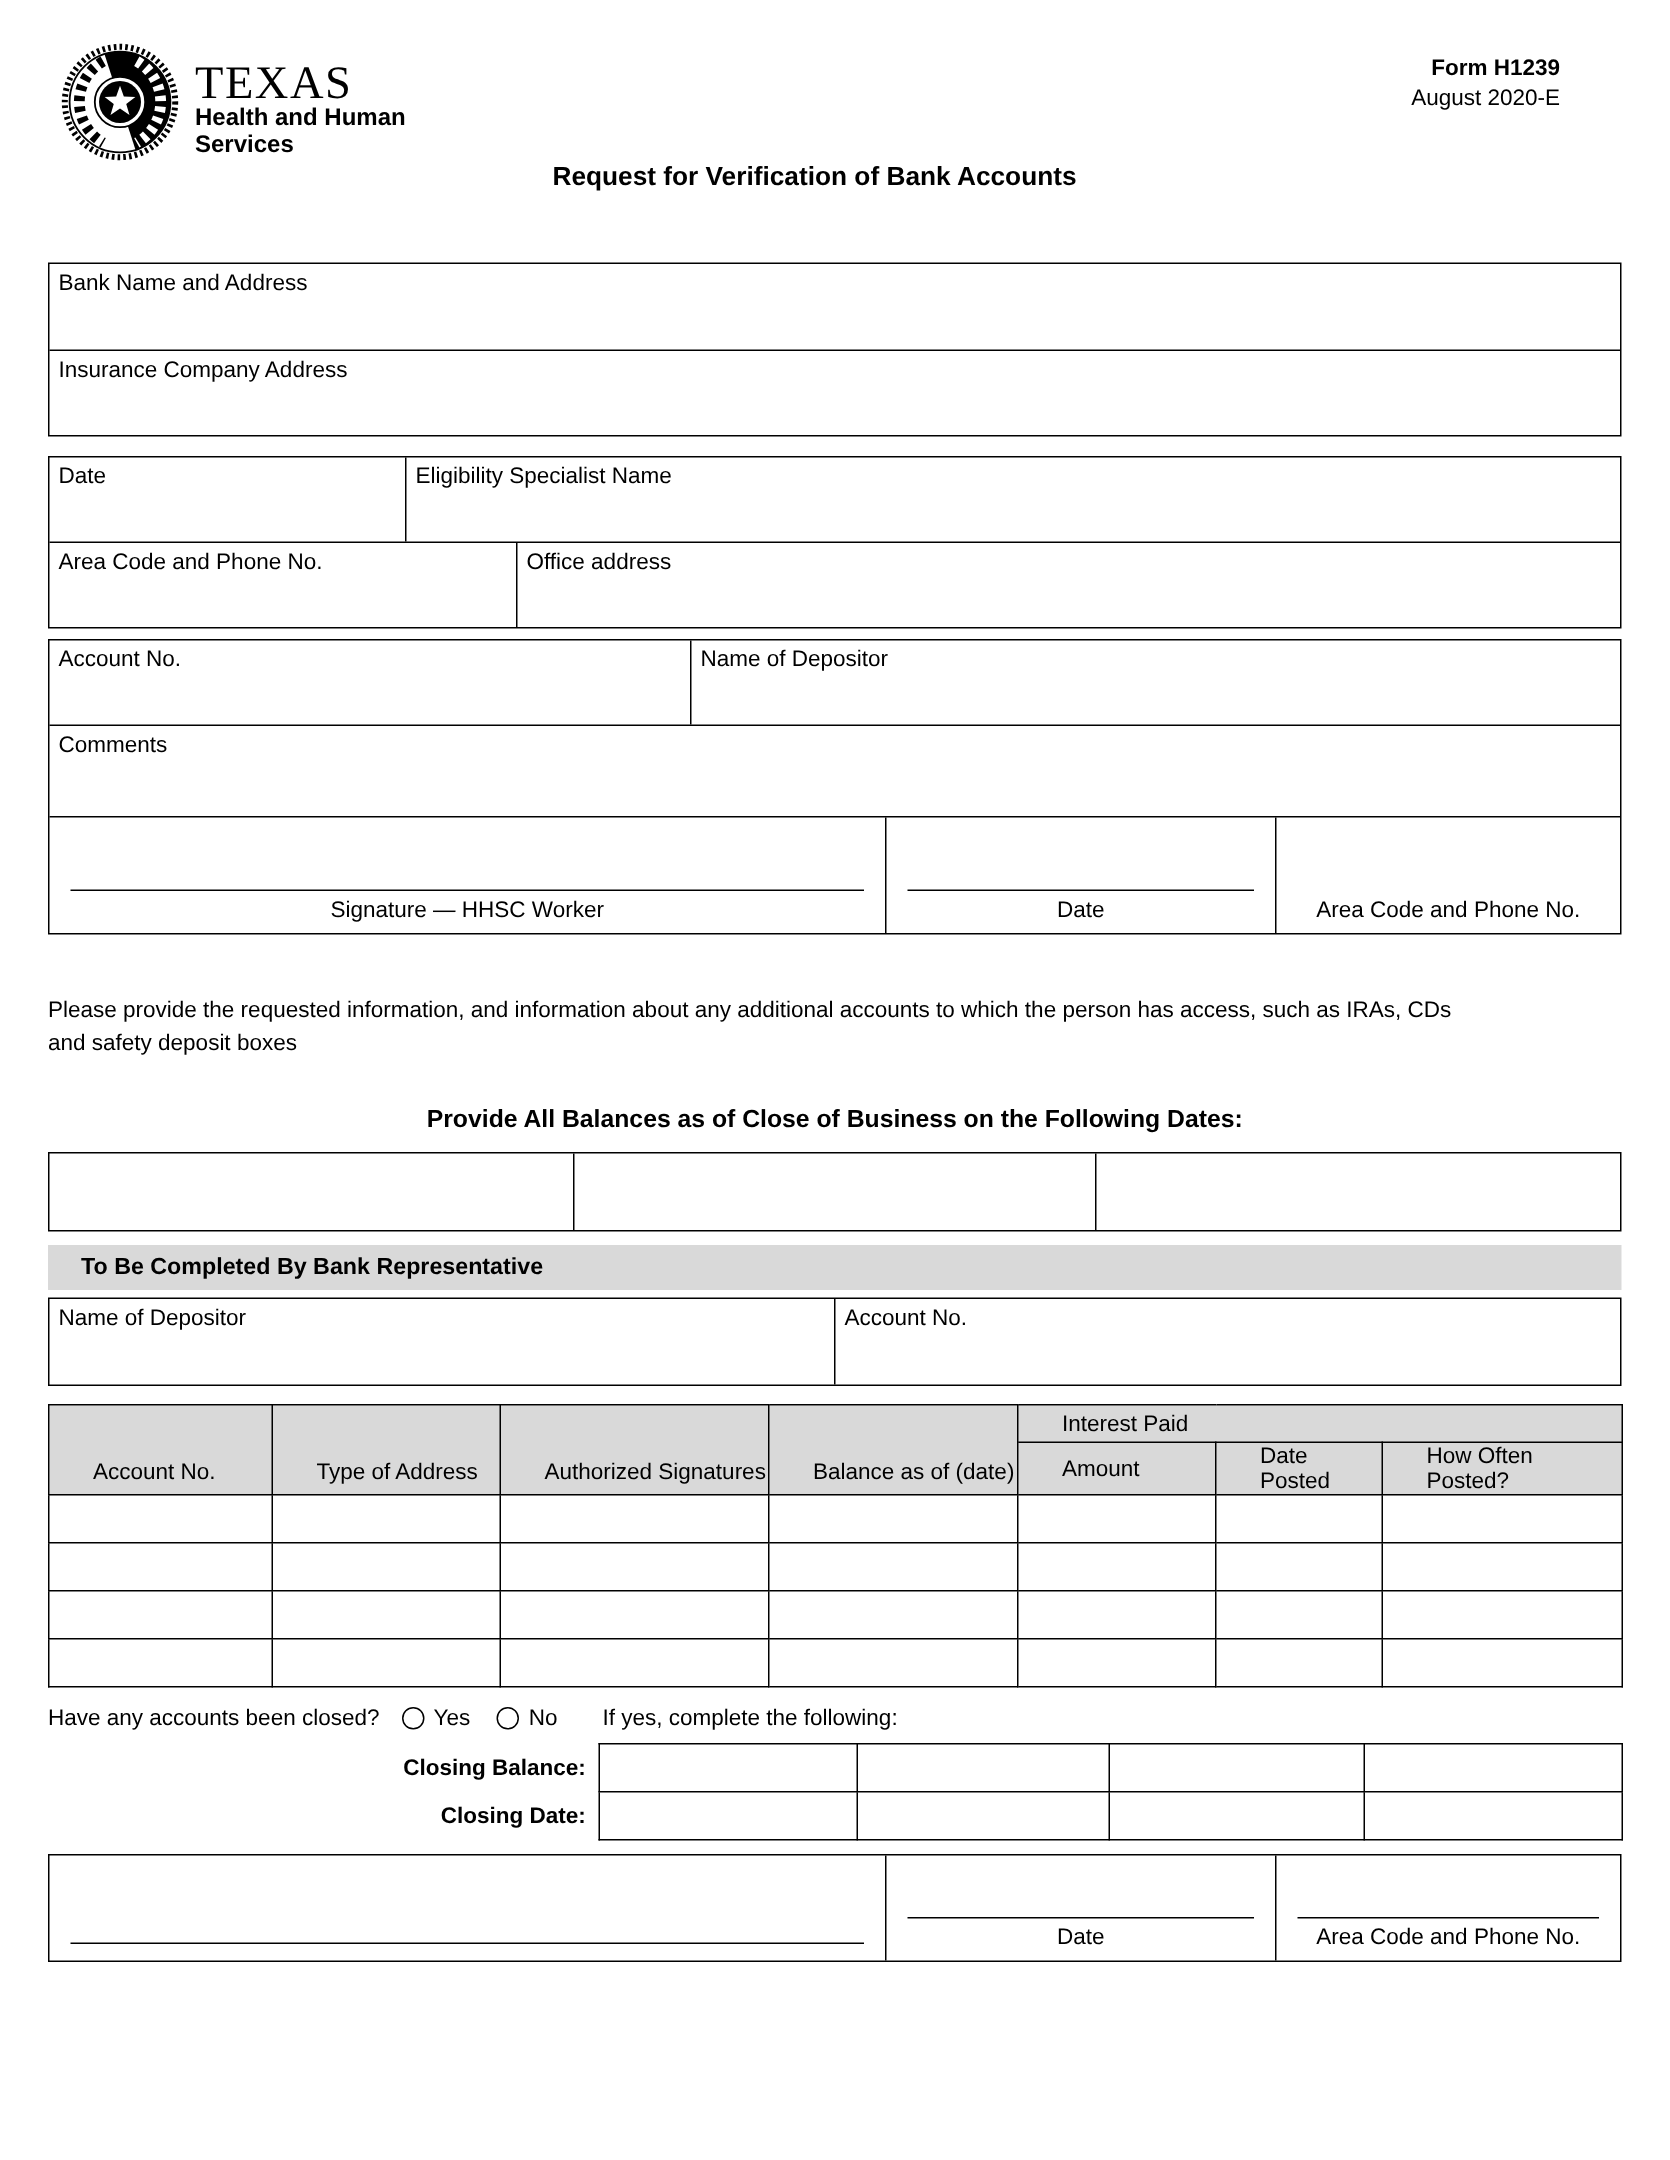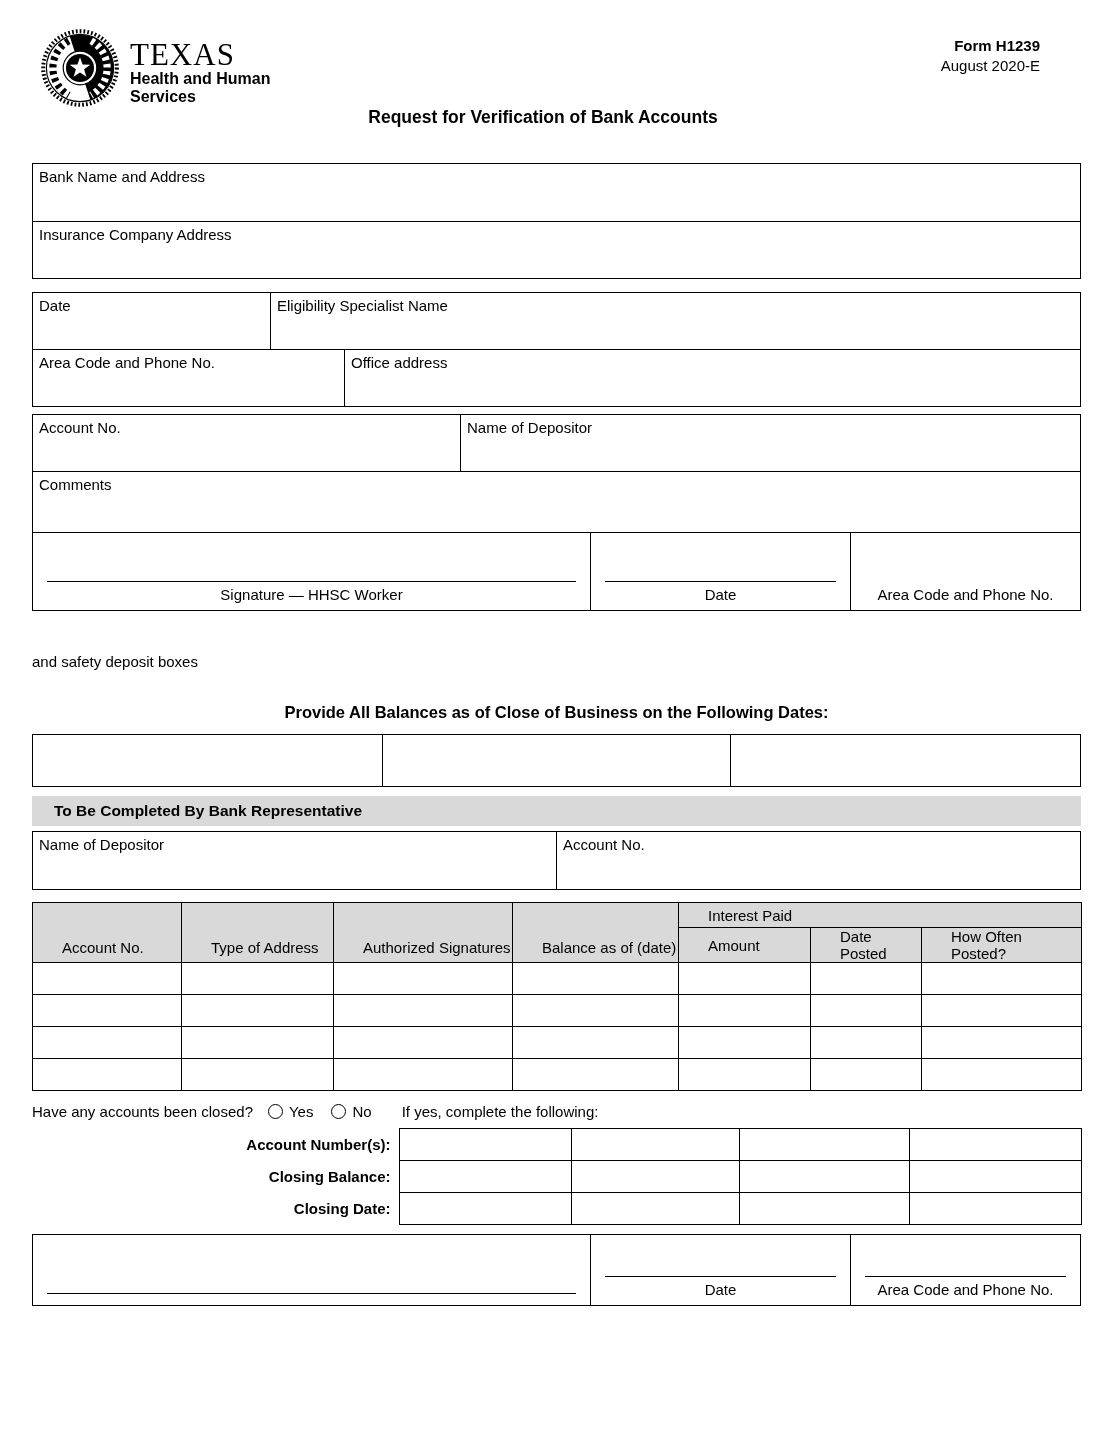--- a/index.html
+++ b/index.html
@@ -3,21 +3,21 @@
 <meta charset="utf-8">
 <style>
   * { box-sizing: border-box; margin: 0; padding: 0; }
   html, body { background: #ffffff; }
   .page {
     width: 1086px; height: 1440px; position: relative;
     background: #ffffff; color: #000;
     font-family: "Liberation Sans", sans-serif;
     overflow: hidden;
   }
-  .content { margin: 0 32px; width: 1049px; }
+  .content { margin: 12px 32px; width: 1049px; }
 
   
   .header { position: relative; height: 163px; }
   .logo-wrap { position: absolute; left: 40px; top: 28px; display: flex; }
   .seal { width: 80px; height: 80px; }
   .logo-text { margin-left: 10px; padding-top: 12px; }
   .logo-org { font-family: "Liberation Serif", serif; font-size: 31px; letter-spacing: 1px; line-height: 30px; }
   .logo-dept { font-size: 16px; font-weight: bold; line-height: 18px; }
   .form-id { position: absolute; right: 46px; top: 36px; text-align: right; font-size: 15px; line-height: 20px; }
   .form-id .num { font-weight: bold; }
@@ -167,20 +167,21 @@
           <div class="sigline"></div>
           <div class="siglabel">Date</div>
         </div>
         <div class="cell grow sigcell">
           <div class="siglabel">Area Code and Phone No.</div>
         </div>
       </div>
     </div>
 
     <div class="para">
+      <div>Please provide the requested information, and information about any additional accounts to which the person has access, such as IRAs, CDs</div>
       <div>and safety deposit boxes</div>
     </div>
 
     <div class="bal-heading">Provide All Balances as of Close of Business on the Following Dates:</div>
     <div class="box mt12">
       <div class="row r51">
         <div class="cell w349"></div>
         <div class="cell w348"></div>
         <div class="cell grow"></div>
       </div>
@@ -273,27 +274,20 @@
 
     <table class="closed">
       <colgroup>
         <col style="width:367px">
           <col style="width:172px">
           <col style="width:168px">
           <col style="width:170px">
           <col style="width:172px">
       </colgroup>
       <tbody>
-          <tr>
-        <th>Account Number(s):</th>
-        <td></td>
-        <td></td>
-        <td></td>
-        <td></td>
-      </tr>
       <tr>
         <th>Closing Balance:</th>
         <td></td>
         <td></td>
         <td></td>
         <td></td>
       </tr>
       <tr>
         <th>Closing Date:</th>
         <td></td>

